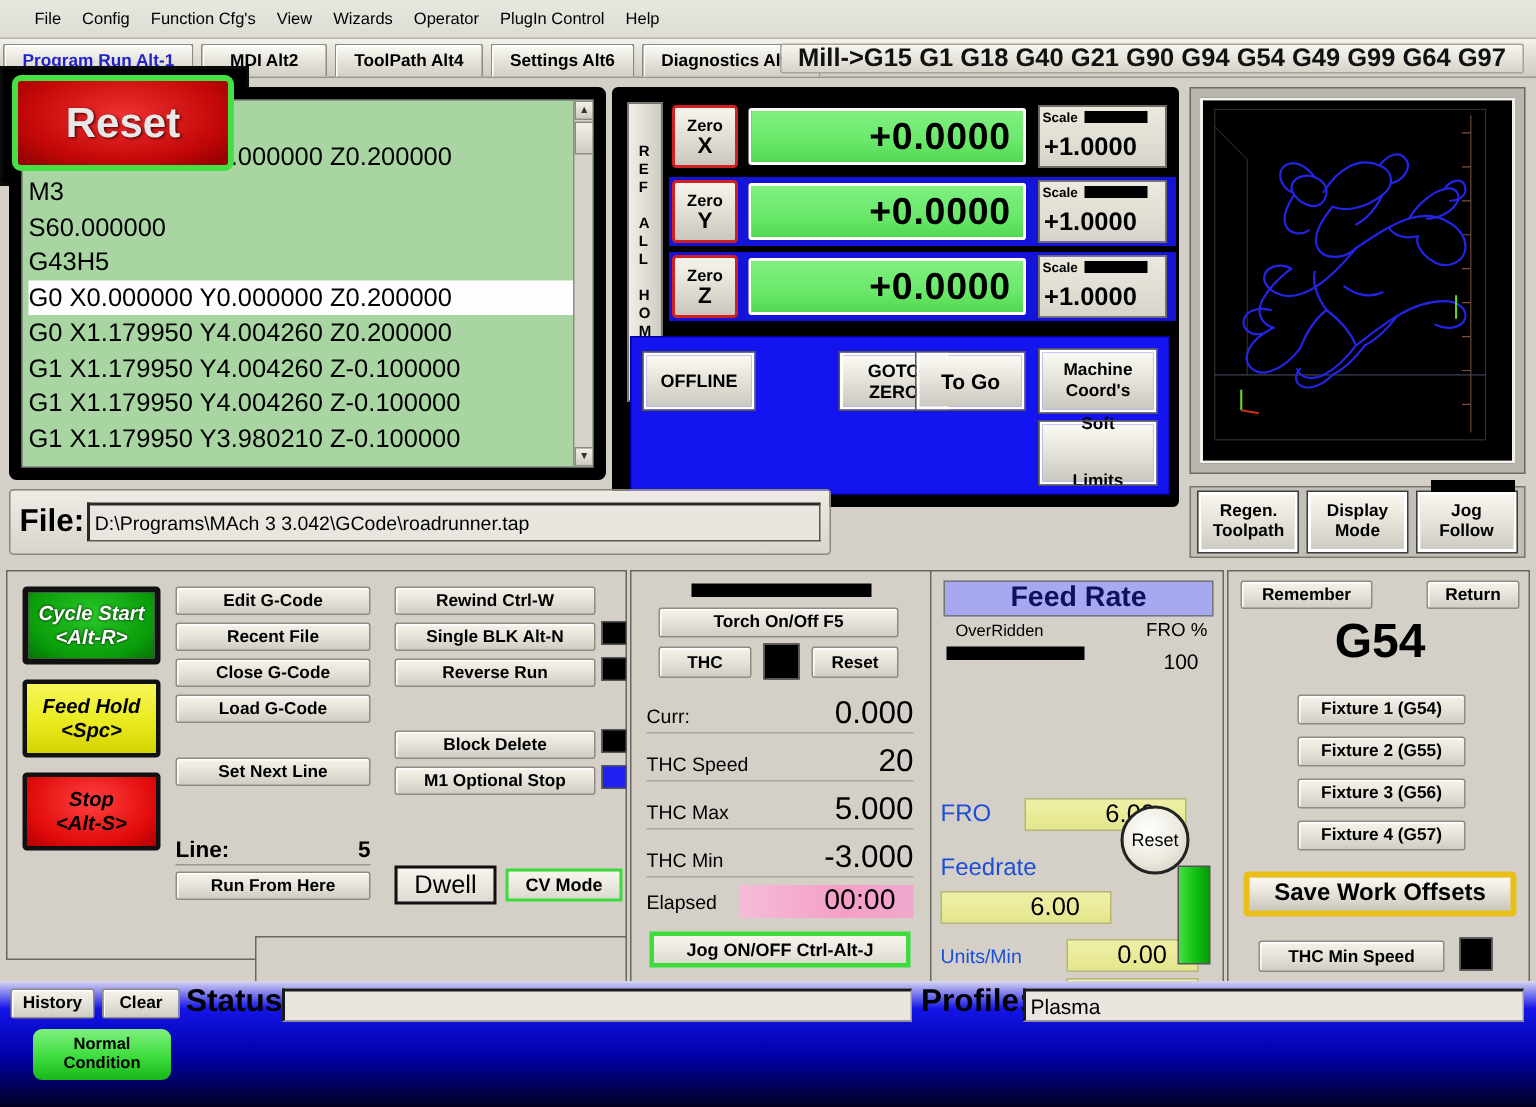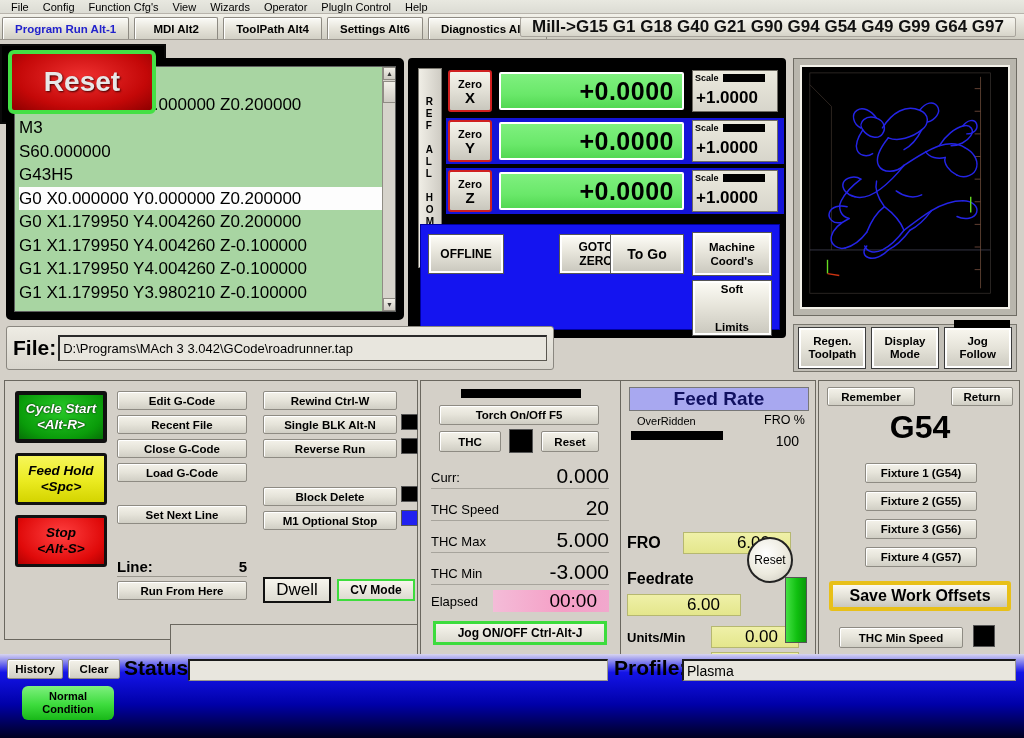--- a/index.html
+++ b/index.html
@@ -6,24 +6,24 @@
   body {
     width: 1024px; height: 738px;
     background: #d4d0c8;
     font-family: "Liberation Sans", sans-serif;
     overflow: hidden;
     position: relative;
   }
 
   
   #menubar {
-    height: 14px;
+    height: 26px;
     background: linear-gradient(to bottom, #e8e8e0 0%, #dcdcd4 100%);
     display: flex; align-items: center;
-    padding-left: 4px;
+    padding-left: 16px;
     border-bottom: 1px solid #b8b4ac;
   }
   .menu-item {
     font-size: 11px; color: #000;
     padding: 1px 7px; white-space: nowrap;
     cursor: default;
   }
 
   
   #tabbar {
@@ -182,21 +182,21 @@
     border: 2px solid #ffffff;
     outline: 1px solid #555;
     display: flex; flex-direction: column; align-items: center; justify-content: center;
     font-size: 12px; font-weight: bold; color: #000; line-height: 14px;
     cursor: pointer; text-align: center;
   }
   #btn-offline { left: 8px; top: 10px; width: 74px; height: 38px; }
   #btn-gotozero { left: 100px; top: 10px; width: 72px; height: 38px; font-size:12px;margin-left:39px; }
   #btn-togo { left: 190px; top: 10px; width: 72px; height: 38px; font-size:14px; }
   #btn-machcoords { left: 272px; top: 8px; width: 78px; height: 42px; font-size:11.5px; }
-  #btn-softlimits { left: 272px; top: 56px; width: 78px; height: 54px; font-size:11.5px;gap:24px; }
+  #btn-softlimits { left: 272px; top: 56px; width: 78px; height: 42px; font-size:11.5px;gap:24px; }
 
   
   #toolpath-panel {
     position: absolute; left: 793px; top: 14px;
     width: 224px; height: 258px;
     background: #b9b6ad;
     border: 1px solid #6f6c64;
     padding: 6px;
   }
   #toolpath-screen {
@@ -401,21 +401,21 @@
     font-size: 19px; font-weight: bold; color: #101060;
   }
   #overridden { position: absolute; left: 16px; top: 34px; font-size: 11px; color: #000; }
   #fro-pct    { position: absolute; right: 10px; top: 32px; font-size: 12.5px; color: #000; }
   #fro-val    { position: absolute; right: 16px; top: 52px; font-size: 14px; color: #000; }
   #ovr-bar {
     position: absolute; left: 10px; top: 50px;
     width: 92px; height: 9px; background: #000;
   }
   .feedrow { position: absolute; left: 6px; width: 186px; height: 24px; display: flex; align-items: center; }
-  .feedrow .flbl { font-size: 16px; color: #000000; font-weight: bold; }
+  .feedrow .flbl { font-size: 16px; color: #1d4ed8; }
   .feedfield {
     background: linear-gradient(to bottom,#eff0a8,#e4e68c);
     border: 1px solid #b6b870;
     height: 22px;
     display: flex; align-items: center; justify-content: flex-end;
     padding-right: 20px; font-size: 17px; color: #000; cursor: text;
   }
   #feed-reset {
     position: absolute; left: 126px; top: 156px;
     width: 46px; height: 46px; border-radius: 50%;

